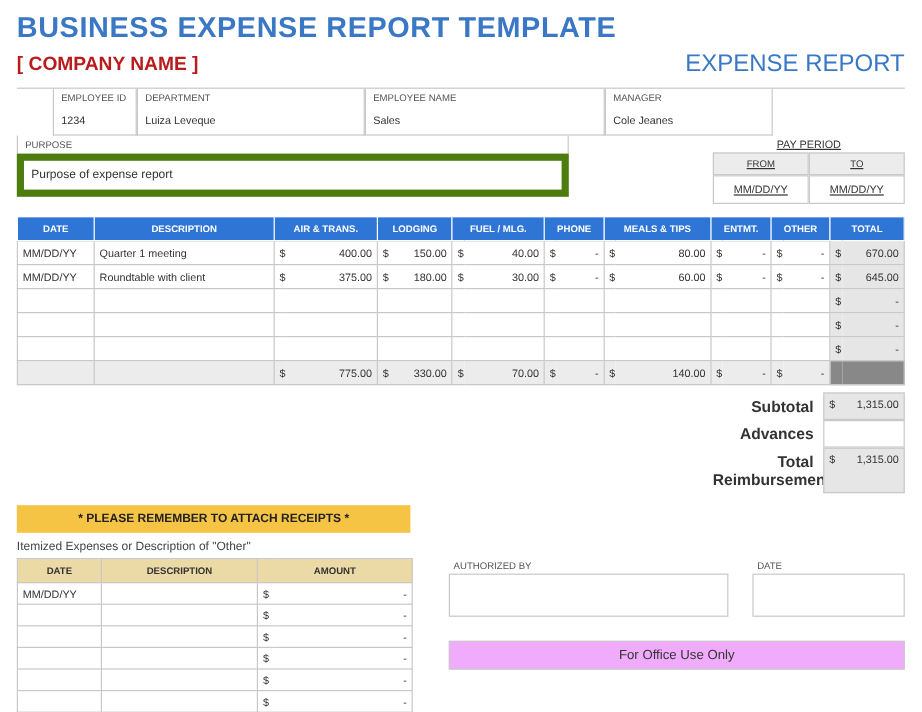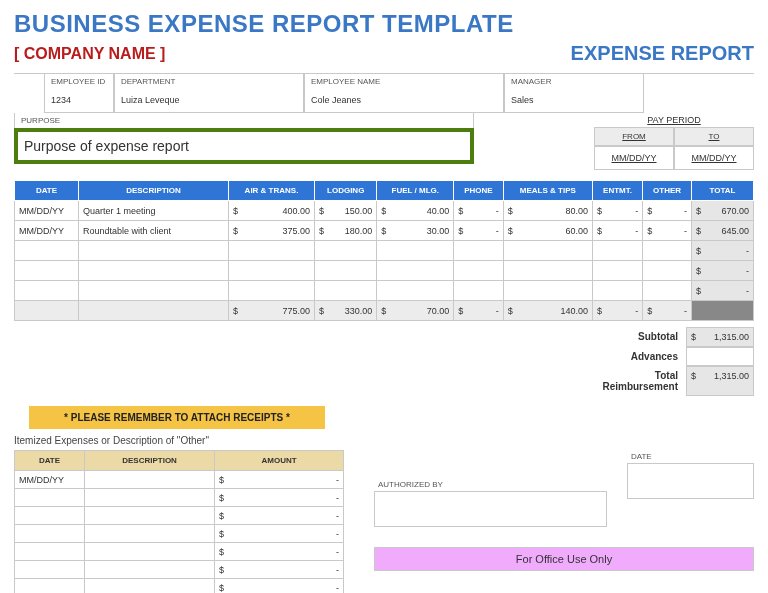--- a/index.html
+++ b/index.html
@@ -1,79 +1,79 @@
 <!DOCTYPE html>
 <html><head>
 <meta charset="utf-8">
 <style>
   * { box-sizing: border-box; margin: 0; padding: 0; }
   body { font-family: Arial, sans-serif; font-size: 10px; color: #333; background: #fff; width: 768px; padding: 10px 14px; }
   .title { color: #3a78c5; font-size: 24px; font-weight: bold; letter-spacing: 0.5px; }
   .header-row { display: flex; justify-content: space-between; align-items: center; margin-top: 4px; margin-bottom: 8px; }
   .company { color: #b91c1c; font-size: 16px; font-weight: bold; }
-  .er-label { color: #3a78c5; font-size: 20px; font-weight: 700; }
+  .er-label { color: #3a78c5; font-size: 20px; font-weight: 400; }
   .emp-grid { display: grid; grid-template-columns: 70px 190px 200px 140px; border-top:1px solid #c9c9c9;padding-left:30px; }
   .emp-grid .lbl { font-size: 8px; color: #555; padding: 3px 6px; border-left:1px solid #c9c9c9; border-right:1px solid #c9c9c9; text-transform: uppercase; }
   .emp-grid .lblf { border-left:1px solid #c9c9c9; }
   .emp-grid .val { font-size: 9px; padding: 6px 6px; border:1px solid #c9c9c9; border-top:none; height:24px; }
   .row2 { display:flex; gap:16px; margin-top:0; }
   .purpose-block { width: 460px; }
   .stmt-block { width: 140px; }
   .pay-block { margin-left:auto; width:160px;text-decoration:underline; }
   .lbl2 { font-size:8px; color:#555; padding:3px 6px; border:1px solid #c9c9c9; border-bottom:none; text-transform:uppercase;}
-  .val2 { font-size:14px; padding:6px 6px; border:4px solid #4d7c0f; height:36px;}
+  .val2 { font-size:10px; padding:6px 6px; border:6px solid #4d7c0f; height:36px;}
   .pay-title { text-align:center; font-size:9px; padding:2px; }
   .pay-grid { display:grid; grid-template-columns:1fr 1fr;border-radius:12px; }
   .pay-grid div { border:1px solid #c9c9c9; text-align:center; font-size:8px; padding:4px; background:#ececec; }
   .pay-grid .pv { background:#fff; font-size:9px; padding:6px 2px; }
   table.exp { width:100%; border-collapse:collapse; margin-top:10px; }
   table.exp th { background:#2f75d6; color:#fff; font-size:8px; font-weight:bold; padding:5px 4px; border:1px solid #fff; text-align:center; text-transform:uppercase;}
   table.exp td { border:1px solid #c9c9c9; font-size:9px; padding:4px 4px; height:20px; }
   table.exp td.cur { text-align:left; width:10px; padding-left:4px; padding-right:0; border-right:none;}
   table.exp td.amt { text-align:right; padding-right:4px; border-left:none;}
   table.exp td.tot { background:#e6e6e6; }
   table.exp tr.totrow td { background:#ececec; }
   table.exp tr.totrow td.tot { background:#888; }
   .col-date{width:64px;} .col-desc{width:150px;}
   .summary { display:grid; grid-template-columns: 1fr 100px 68px; margin-top:6px; }
-  .summary .slbl { text-align:right; font-weight:bold; font-size:10px; padding:4px 8px;}
+  .summary .slbl { text-align:right; font-weight:bold; font-size:13px; padding:4px 8px;}
   .summary .scell { border:1px solid #c9c9c9; background:#e6e6e6; font-size:9px; padding:4px; display:flex; justify-content:space-between;}
   .summary .scell.blank{background:#fff;}
-  .remind { background:#f5c445; color:#222; font-weight:bold; padding:6px 10px; font-size:10px; width:296px; margin-top:10px; text-align:center;margin-left:15px;}
+  .remind { background:#f5c445; color:#222; font-weight:bold; padding:6px 10px; font-size:10px; width:328px; margin-top:10px; text-align:center;}
   .other-lbl { font-size:10px; color:#444; margin-top:6px; }
   .bottom { display:flex; gap:30px; align-items:flex-start; margin-top:4px;}
   table.other { border-collapse:collapse; width:330px;}
   table.other th { background:#ebd9a6; font-size:8px; font-weight:bold; padding:5px 4px; border:1px solid #c9c9c9; text-align:center; text-transform:uppercase;}
   table.other td { border:1px solid #c9c9c9; font-size:9px; padding:3px 4px; height:18px;}
   table.other td.cur{border-right:none; width:10px;} table.other td.amt{border-left:none; text-align:right;}
   .auth { flex:1; }
   .auth-row { display:flex; gap:20px; }
   .auth-box .albl { font-size:8px; color:#555; text-transform:uppercase; padding:2px 4px;}
   .auth-box .abox { border:1px solid #c9c9c9; height:36px; }
-  .auth-box.ab1{flex:2.2;margin-top:28px;} .auth-box.ab2{flex:1.2;}
+  .auth-box.ab1{flex:2.2;} .auth-box.ab2{flex:1.2;}
   .office { background:#f0abfc; text-align:center; font-size:11px; padding:5px; margin-top:20px; border:1px solid #c9c9c9;}
 </style>
 </head>
 <body>
 
 <div class="title">BUSINESS EXPENSE REPORT TEMPLATE</div>
 <div class="header-row">
   <div class="company">[ COMPANY NAME ]</div>
   <div class="er-label">EXPENSE REPORT</div>
 </div>
 
 <div class="emp-grid">
   <div class="lbl lblf">EMPLOYEE ID</div>
   <div class="lbl">DEPARTMENT</div>
   <div class="lbl">EMPLOYEE NAME</div>
   <div class="lbl">MANAGER</div>
   <div class="val">1234</div>
   <div class="val">Luiza Leveque</div>
+  <div class="val">Sales</div>
   <div class="val">Cole Jeanes</div>
-  <div class="val">Sales</div>
 </div>
 
 <div class="row2">
   <div class="purpose-block">
     <div class="lbl2" style="border-top:none">PURPOSE</div>
     <div class="val2">Purpose of expense report</div>
   </div>
   <div class="pay-block">
     <div class="pay-title">PAY PERIOD</div>
     <div class="pay-grid">

